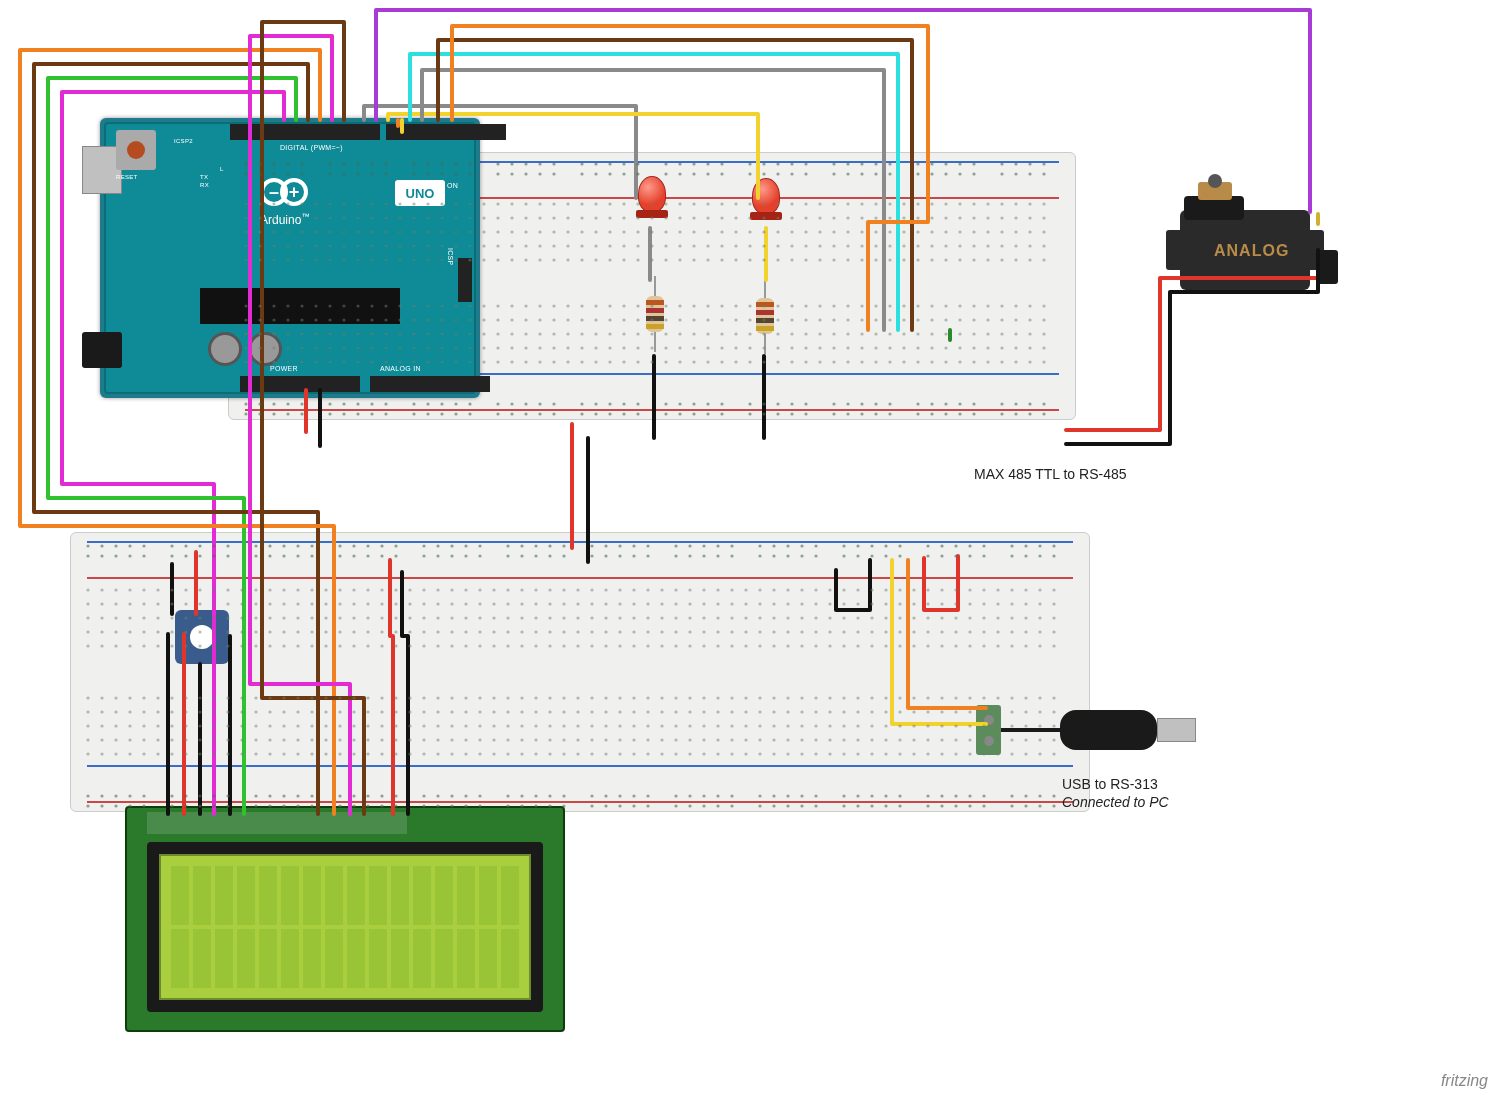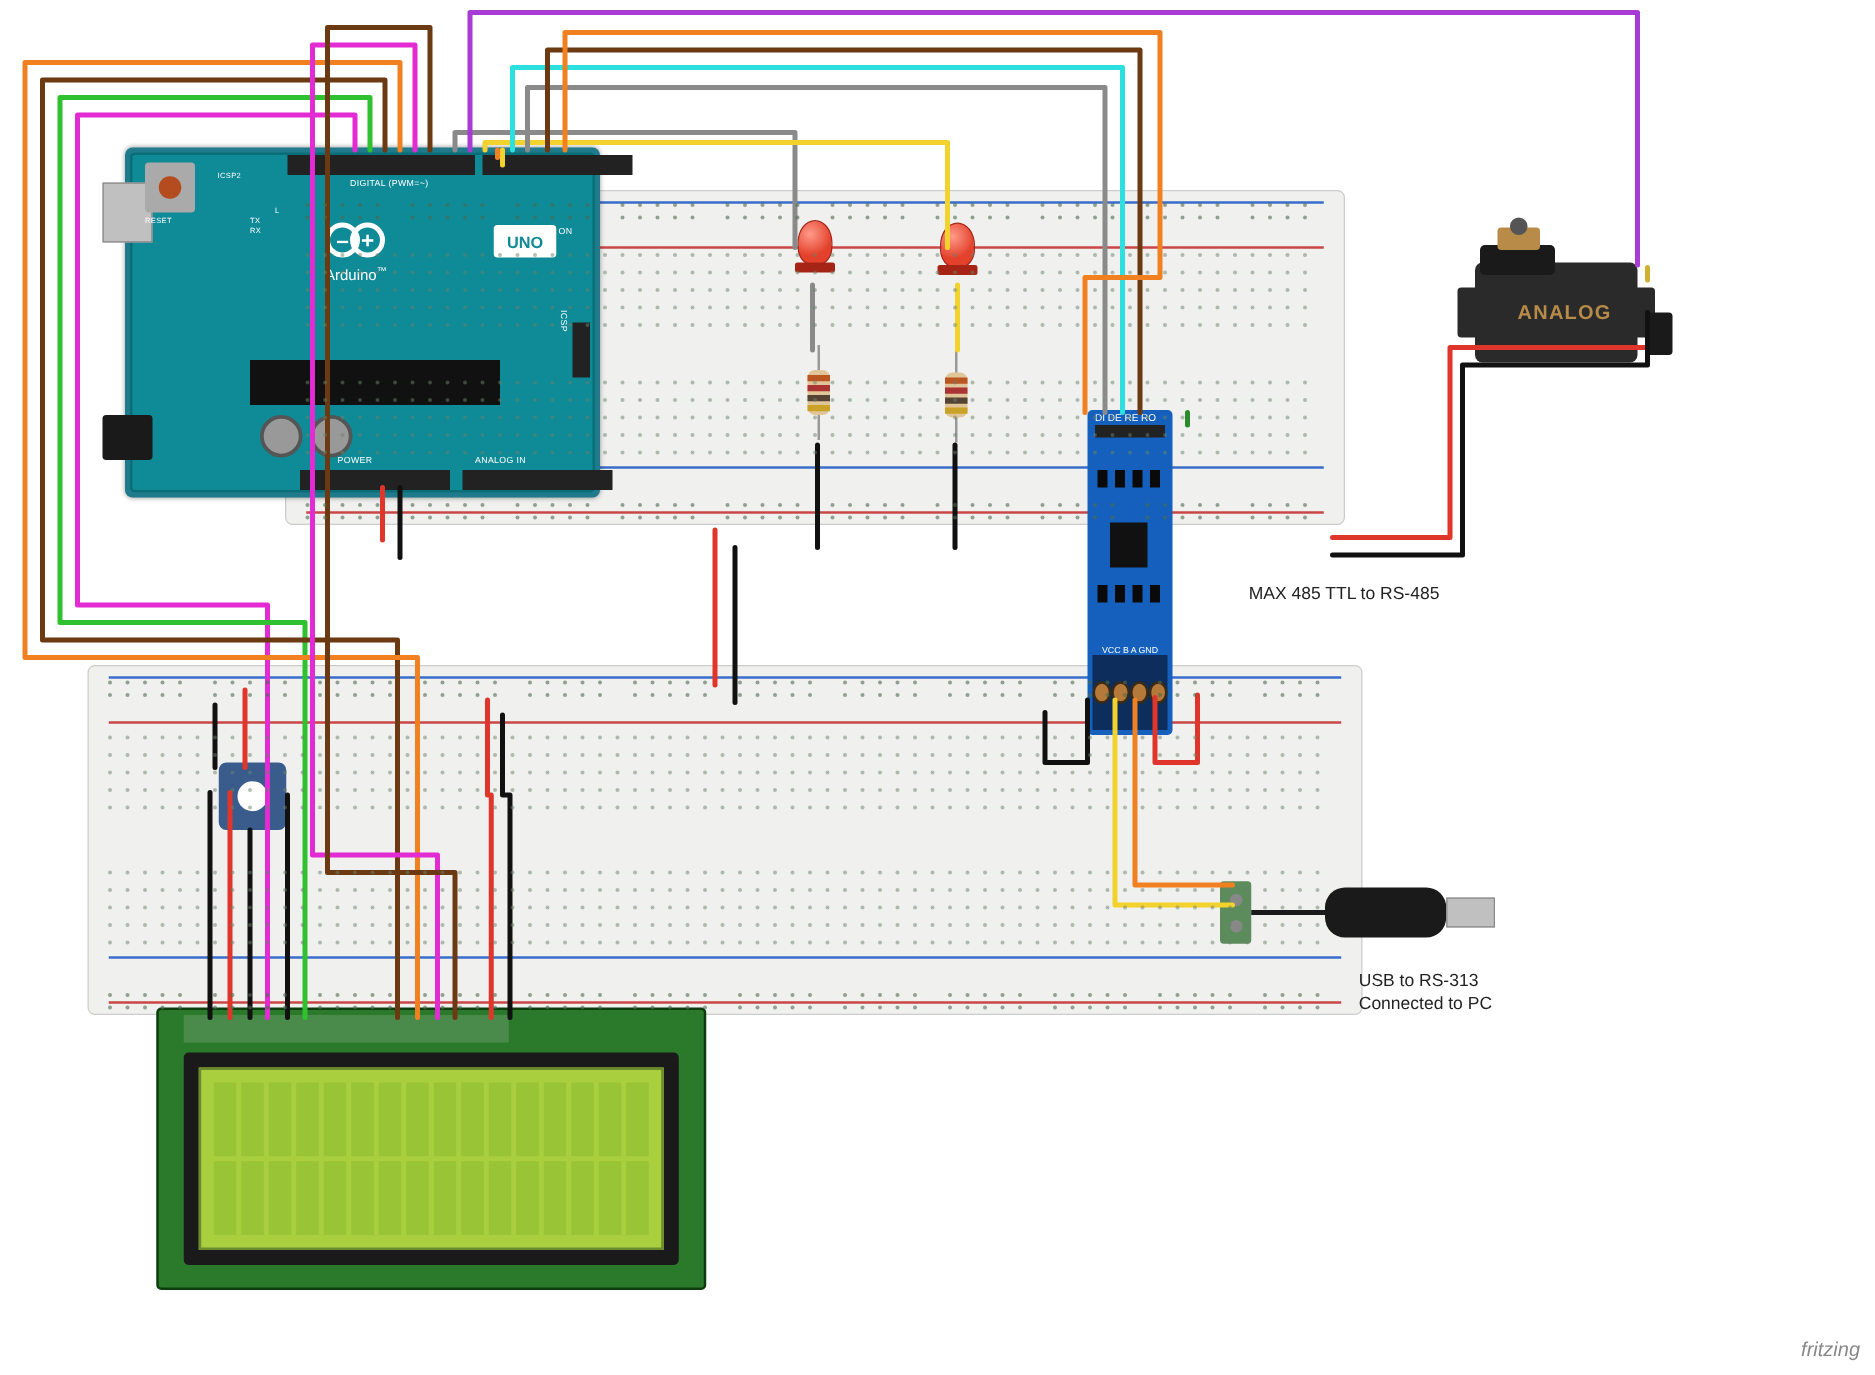--- a/index.html
+++ b/index.html
@@ -99,21 +99,21 @@
 
   
   .usb485 { position:absolute; left:976px; top:700px; width:220px; height:60px; display:flex; align-items:center; }
   .usb485-plug { width:40px; height:24px; background:#c0c0c0; border:1px solid #888; }
   .usb485-body { width:100px; height:40px; background:#1a1a1a; border-radius:16px; }
   .usb485-cable { width:60px; height:4px; background:#1a1a1a; }
   .usb485-term { width:26px; height:50px; background:#5c8c5c; border-radius:3px; display:flex; flex-direction:column; justify-content:space-around; align-items:center; padding:4px 0; }
   .usb485-term .s { width:10px; height:10px; border-radius:50%; background:#888; }
 
   
-  .annotation { position:absolute; font-size:14px; color:#222;margin-left:25px; }
+  .annotation { position:absolute; font-size:14px; color:#222; }
   .watermark { position:absolute; right:12px; bottom:10px; color:#888; font-size:16px; font-style:italic; }
 
   
   svg.wires { position:absolute; inset:0; width:1500px; height:1100px; pointer-events:none; }
   .w { fill:none; stroke-width:4; stroke-linecap:round; stroke-linejoin:round; }
 </style>
 </head>
 <body>
 
 <div class="canvas">
@@ -201,40 +201,20 @@
   </div>
   <div class="resistor res2">
     <div class="body">
       <div class="band" style="top:4px; background:#b52;"></div>
       <div class="band" style="top:12px; background:#a33;"></div>
       <div class="band" style="top:20px; background:#543;"></div>
       <div class="band" style="top:28px; background:#c9a227;"></div>
     </div>
   </div>
 
-  <div class="max485">
-    <div class="max485-label">DI DE RE RO</div>
-    <div style="position:absolute; top:12px; left:6px; right:6px; height:10px; background:#222;"></div>
-    <div class="max485-chip"></div>
-    <div class="max485-res" style="left:8px; top:48px;"></div>
-    <div class="max485-res" style="left:22px; top:48px;"></div>
-    <div class="max485-res" style="left:36px; top:48px;"></div>
-    <div class="max485-res" style="left:50px; top:48px;"></div>
-    <div class="max485-res" style="left:8px; top:140px;"></div>
-    <div class="max485-res" style="left:22px; top:140px;"></div>
-    <div class="max485-res" style="left:36px; top:140px;"></div>
-    <div class="max485-res" style="left:50px; top:140px;"></div>
-    <div class="max485-term-label">VCC B A GND</div>
-    <div class="max485-term">
-      <div class="screw"></div>
-        <div class="screw"></div>
-        <div class="screw"></div>
-        <div class="screw"></div>
-    </div>
-  </div>
 
   <div class="servo">
     <div class="servo-tab1"></div>
       <div class="servo-tab2"></div>
     <div class="servo-body"></div>
     <div class="servo-top"></div>
     <div class="servo-horn"></div>
     <div class="servo-gear"></div>
     <div class="servo-text">ANALOG</div>
     <div class="servo-plug"></div>
@@ -289,21 +269,21 @@
         <div class="s"></div>
         <div class="s"></div>
       </div>
     <div class="usb485-cable"></div>
     <div class="usb485-body"></div>
     <div class="usb485-plug"></div>
   </div>
 
   <div class="annotation" style="left:974px; top:466px;">MAX 485 TTL to RS-485</div>
   <div class="annotation" style="left:1062px; top:776px;">USB to RS-313</div>
-  <div class="annotation" style="left:1062px; top:794px;">Connected to PC</div>
+  <div class="annotation" style="left:1062px; top:794px;font-style:italic;">Connected to PC</div>
   <div class="watermark">fritzing</div>
 
   <svg class="wires" id="wire-layer">
       <path class="w" d="M 306 390 L 306 432" stroke="#e0352b"></path>
       <path class="w" d="M 320 390 L 320 446" stroke="#111"></path>
       <path class="w" d="M 572 424 L 572 548" stroke="#e0352b"></path>
       <path class="w" d="M 588 438 L 588 562" stroke="#111"></path>
       <path class="w" d="M 196 552 L 196 614" stroke="#e0352b"></path>
       <path class="w" d="M 172 564 L 172 614" stroke="#111"></path>
       <path class="w" d="M 168 634 L 168 814" stroke="#111"></path>

